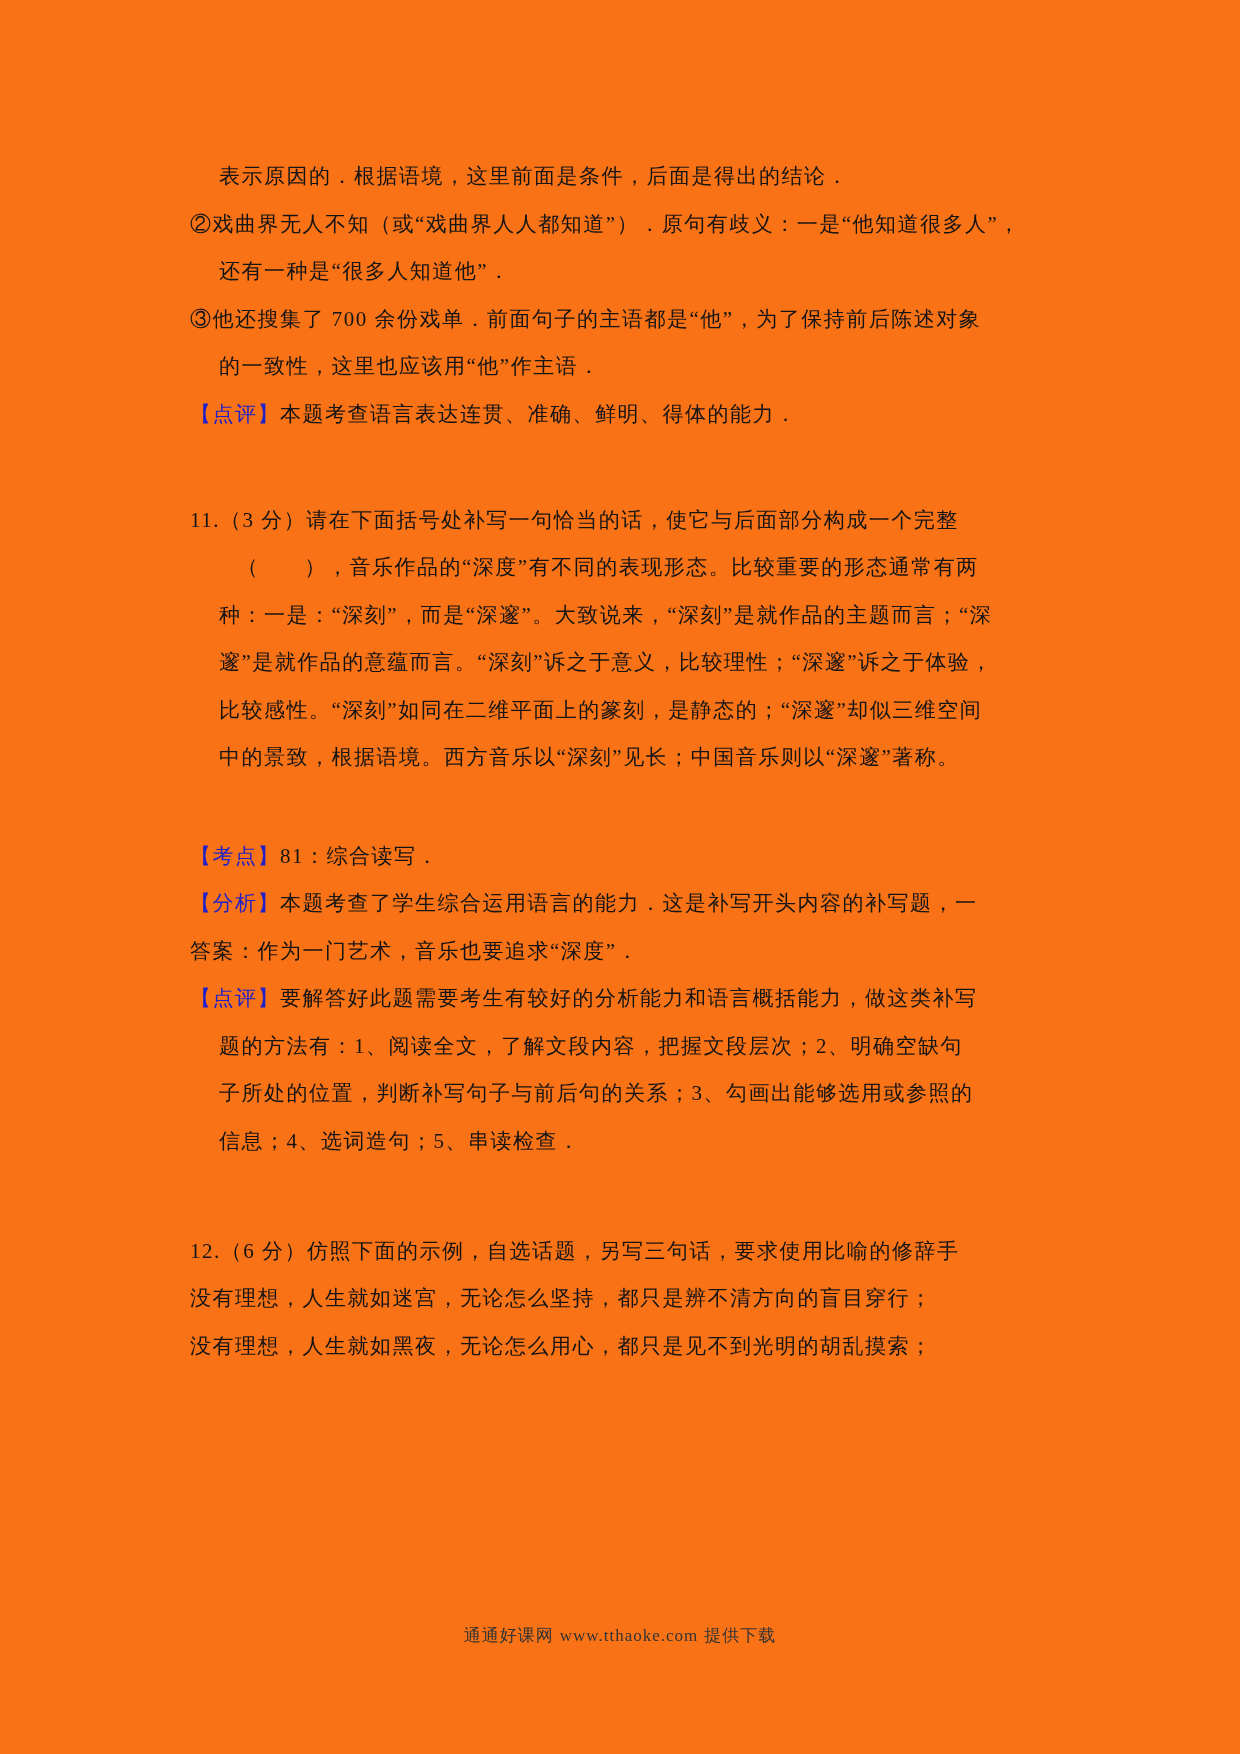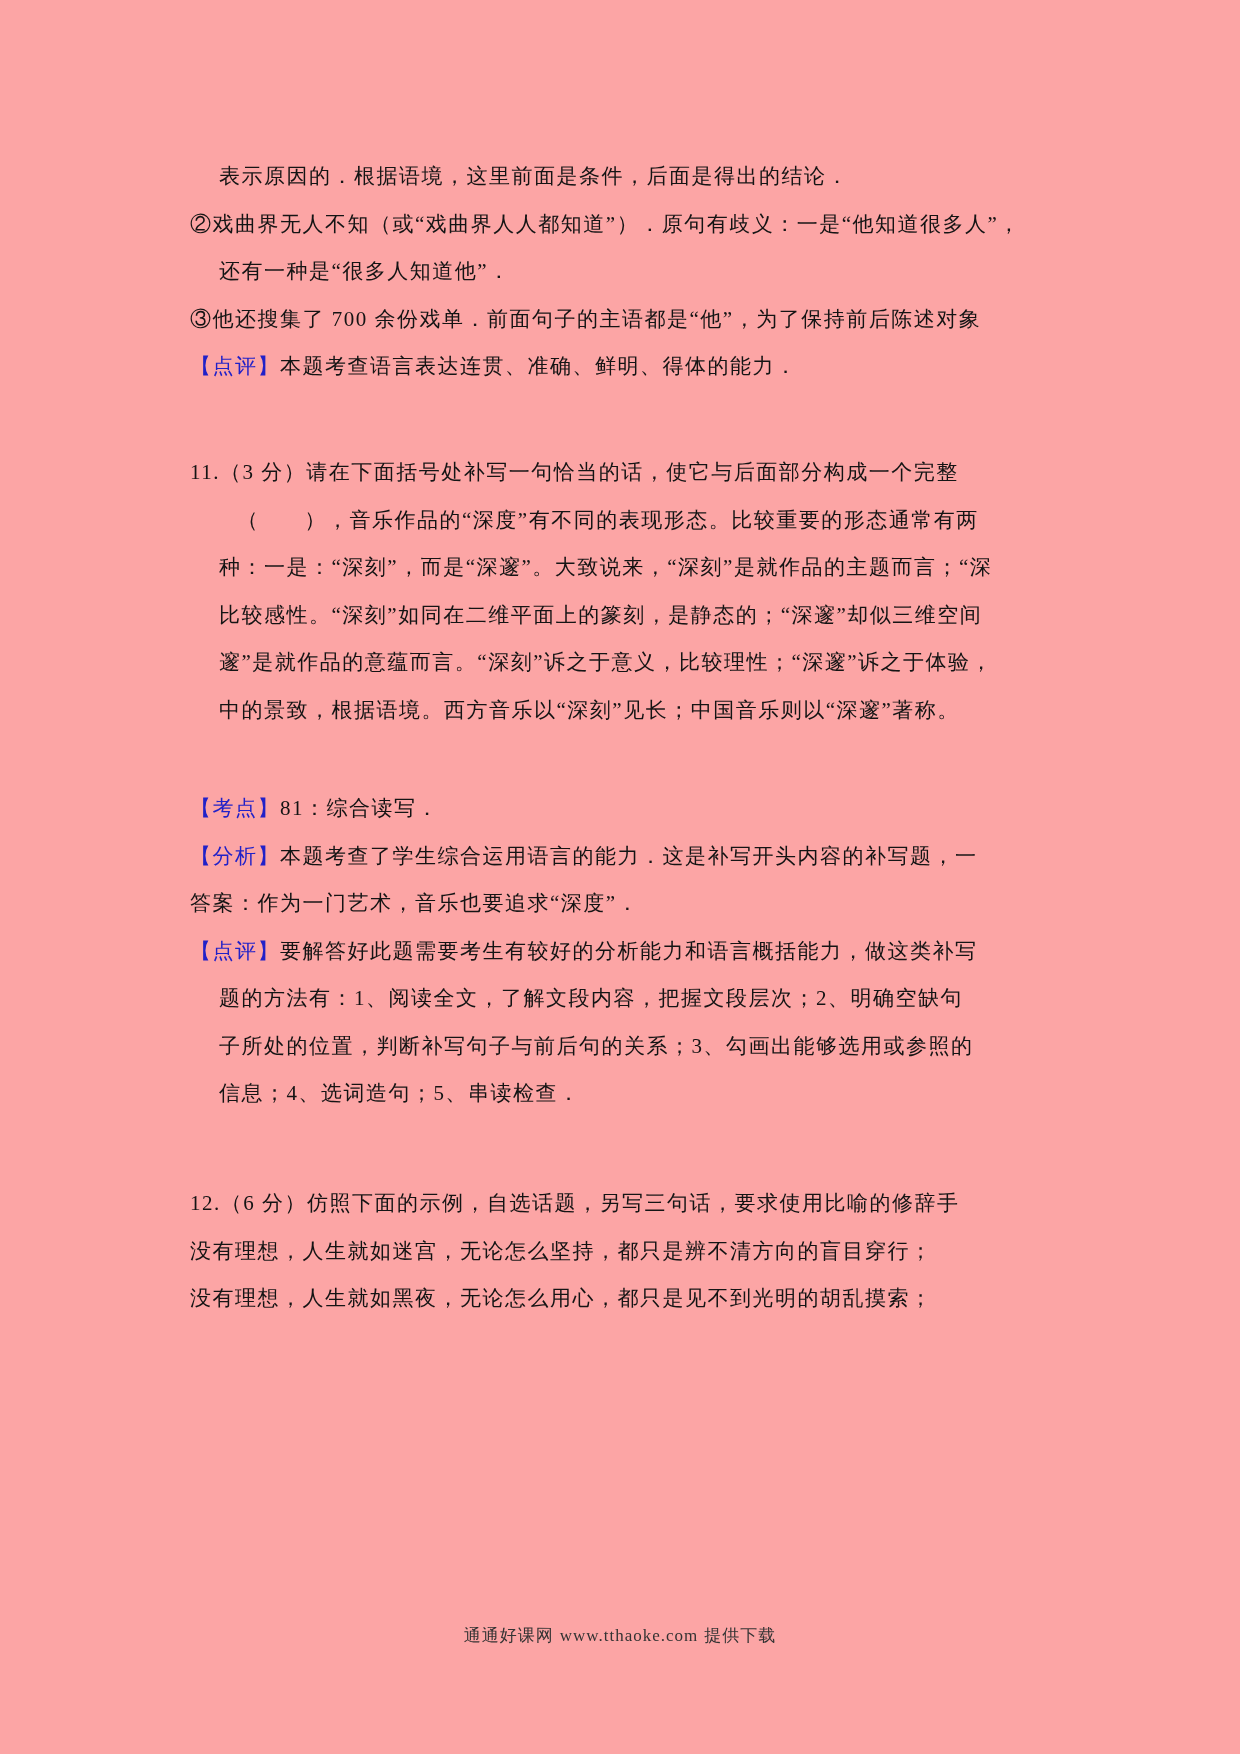--- a/index.html
+++ b/index.html
@@ -5,21 +5,21 @@
   html, body { margin: 0; padding: 0; }
   body {
     width: 1240px; height: 1754px;
     background: #ffffff;
     font-family: "Liberation Serif", "DejaVu Serif", serif;
     color: #141414;
   }
   .page {
     position: relative;
     width: 1240px; height: 1754px;
-    background: #fca5a5;
+    background: #f97316;
     overflow: hidden;
   }
   .doc {
     position: absolute;
     left: 190px; top: 153px;
     width: 1050px;
   }
   .l {
     margin: 0;
     height: 47.5px;
@@ -50,31 +50,32 @@
 <body>
 
 <div class="page">
   <main class="doc">
 
     <section>
       <p class="l i1">表示原因的．根据语境，这里前面是条件，后面是得出的结论．</p>
       <p class="l">②戏曲界无人不知（或“戏曲界人人都知道”）．原句有歧义：一是“他知道很多人”，</p>
       <p class="l i1">还有一种是“很多人知道他”．</p>
       <p class="l">③他还搜集了 700 余份戏单．前面句子的主语都是“他”，为了保持前后陈述对象</p>
+      <p class="l i1">的一致性，这里也应该用“他”作主语．</p>
       <p class="l"><span class="lbl">【点评】</span><span>本题考查语言表达连贯、准确、鲜明、得体的能力．</span></p>
     </section>
 
     <div class="gap ga"></div>
 
     <section>
       <p class="l">11.（3 分）请在下面括号处补写一句恰当的话，使它与后面部分构成一个完整</p>
       <p class="l i2">（　　），音乐作品的“深度”有不同的表现形态。比较重要的形态通常有两</p>
       <p class="l i1">种：一是：“深刻”，而是“深邃”。大致说来，“深刻”是就作品的主题而言；“深</p>
+      <p class="l i1">邃”是就作品的意蕴而言。“深刻”诉之于意义，比较理性；“深邃”诉之于体验，</p>
       <p class="l i1">比较感性。“深刻”如同在二维平面上的篆刻，是静态的；“深邃”却似三维空间</p>
-      <p class="l i1">邃”是就作品的意蕴而言。“深刻”诉之于意义，比较理性；“深邃”诉之于体验，</p>
       <p class="l i1">中的景致，根据语境。西方音乐以“深刻”见长；中国音乐则以“深邃”著称。</p>
     </section>
 
     <div class="gap gb"></div>
 
     <section>
       <p class="l"><span class="lbl">【考点】</span><span>81：综合读写．</span></p>
       <p class="l"><span class="lbl">【分析】</span><span>本题考查了学生综合运用语言的能力．这是补写开头内容的补写题，一</span></p>
       <p class="l">答案：作为一门艺术，音乐也要追求“深度”．</p>
       <p class="l"><span class="lbl">【点评】</span><span>要解答好此题需要考生有较好的分析能力和语言概括能力，做这类补写</span></p>

